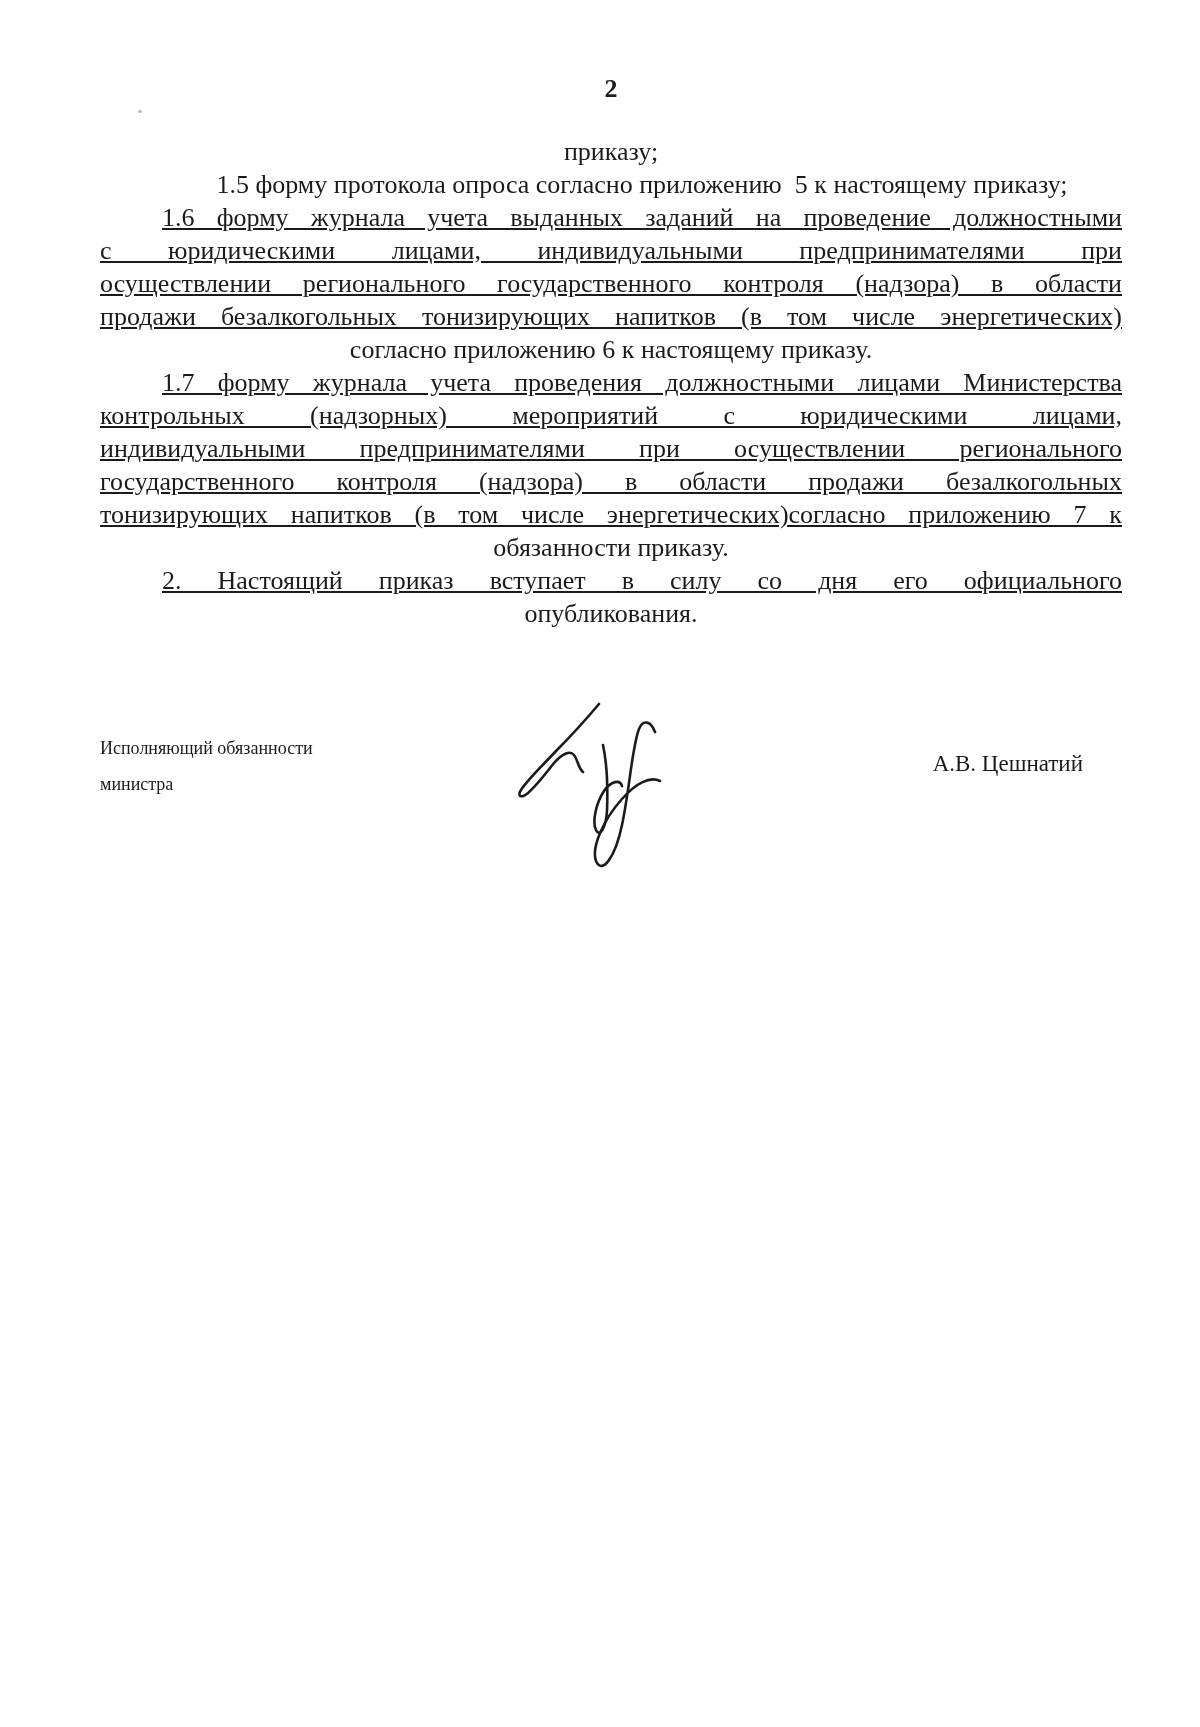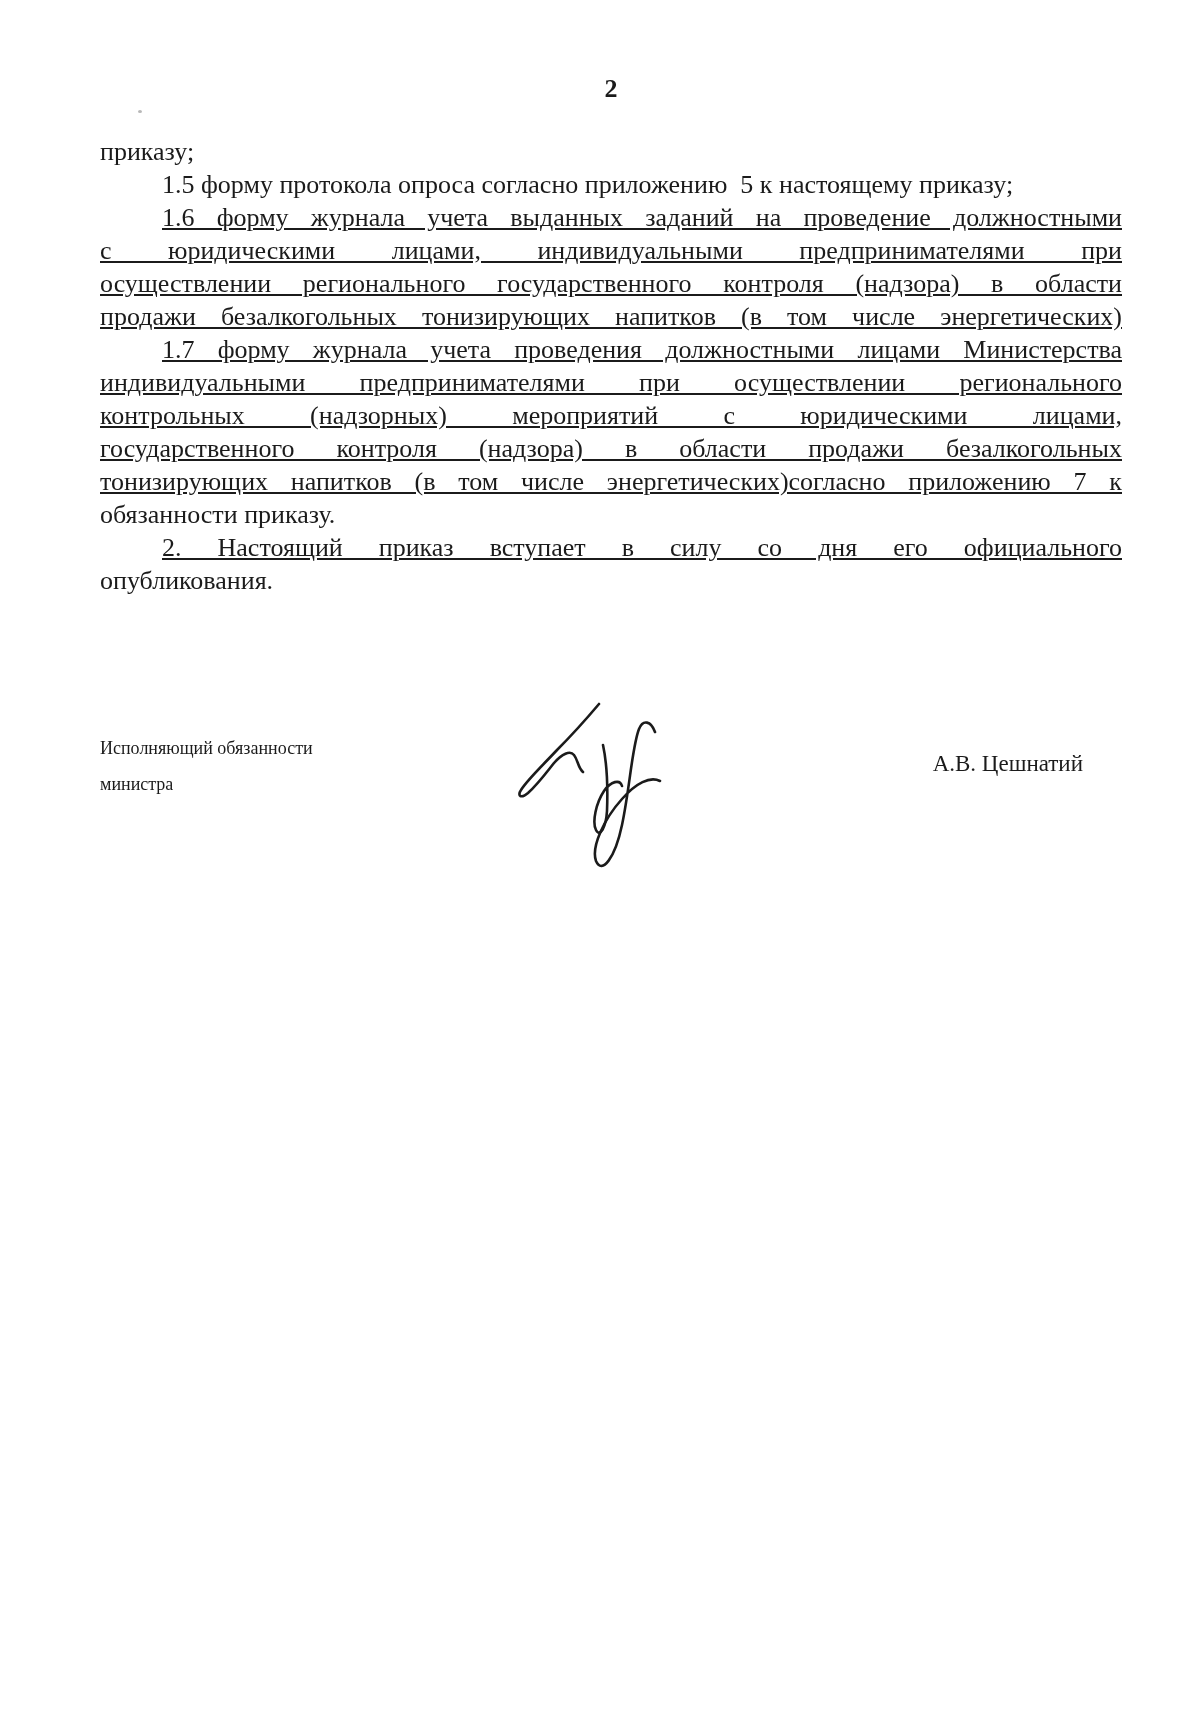--- a/index.html
+++ b/index.html
@@ -37,21 +37,21 @@
   }
   .body-text {
     position: absolute;
     left: 100px;
     top: 135px;
     width: 1022px;
     font-size: 26px;
     line-height: 33px;
   }
   .line { min-height: 33px; }
-  .line.left { text-align: left; white-space: pre-wrap; }
+  .line.left { text-align: center; white-space: pre-wrap; }
   .line.j {
     text-align: justify;
     text-align-last: justify;
     text-decoration: underline;
   }
   .line.ind { text-indent: 62px; }
   .sig-title {
     position: absolute;
     left: 100px;
     top: 730px;
@@ -82,23 +82,24 @@
 
   <div class="scan-dot"></div>
 
   <div class="body-text">
     <div class="line left">приказу;</div>
     <div class="line left ind">1.5 форму протокола опроса согласно приложению  5 к настоящему приказу;</div>
     <div class="line j ind">1.6 форму журнала учета выданных заданий на проведение должностными</div>
     <div class="line j">с юридическими лицами, индивидуальными предпринимателями при</div>
     <div class="line j">осуществлении регионального государственного контроля (надзора) в области</div>
     <div class="line j">продажи безалкогольных тонизирующих напитков (в том числе энергетических)</div>
+    <div class="line left">согласно приложению 6 к настоящему приказу.</div>
     <div class="line j ind">1.7 форму журнала учета проведения должностными лицами Министерства</div>
+    <div class="line j">контрольных (надзорных) мероприятий с юридическими лицами,</div>
     <div class="line j">индивидуальными предпринимателями при осуществлении регионального</div>
-    <div class="line j">контрольных (надзорных) мероприятий с юридическими лицами,</div>
     <div class="line j">государственного контроля (надзора) в области продажи безалкогольных</div>
     <div class="line j">тонизирующих напитков (в том числе энергетических)согласно приложению 7 к</div>
     <div class="line left">обязанности приказу.</div>
     <div class="line j ind">2. Настоящий приказ вступает в силу со дня его официального</div>
     <div class="line left">опубликования.</div>
   </div>
 
   <div class="sig-title">
     <div>Исполняющий обязанности</div>
     <div>министра</div>

